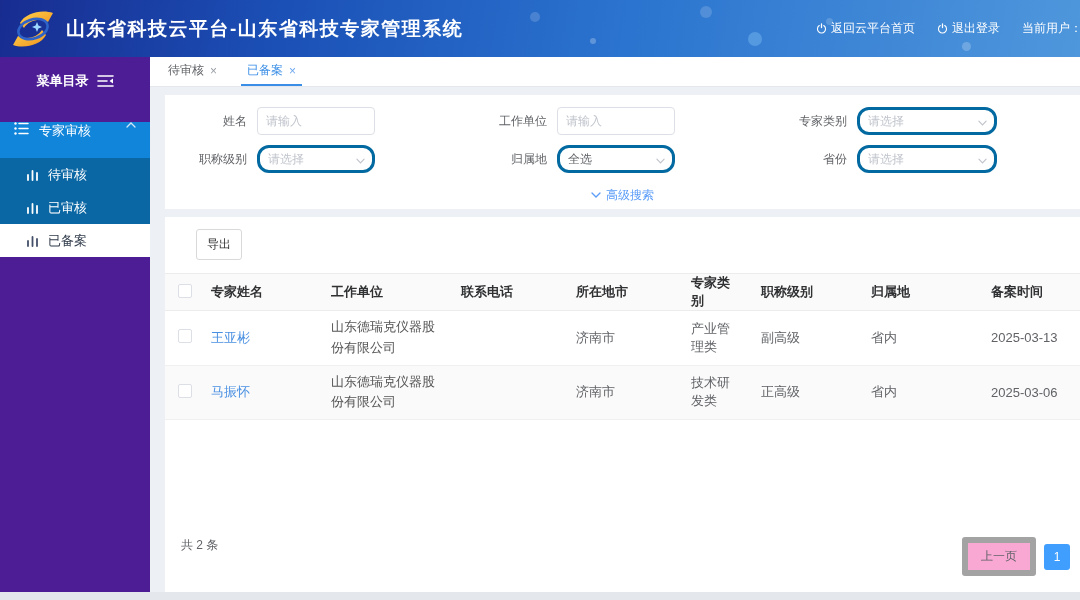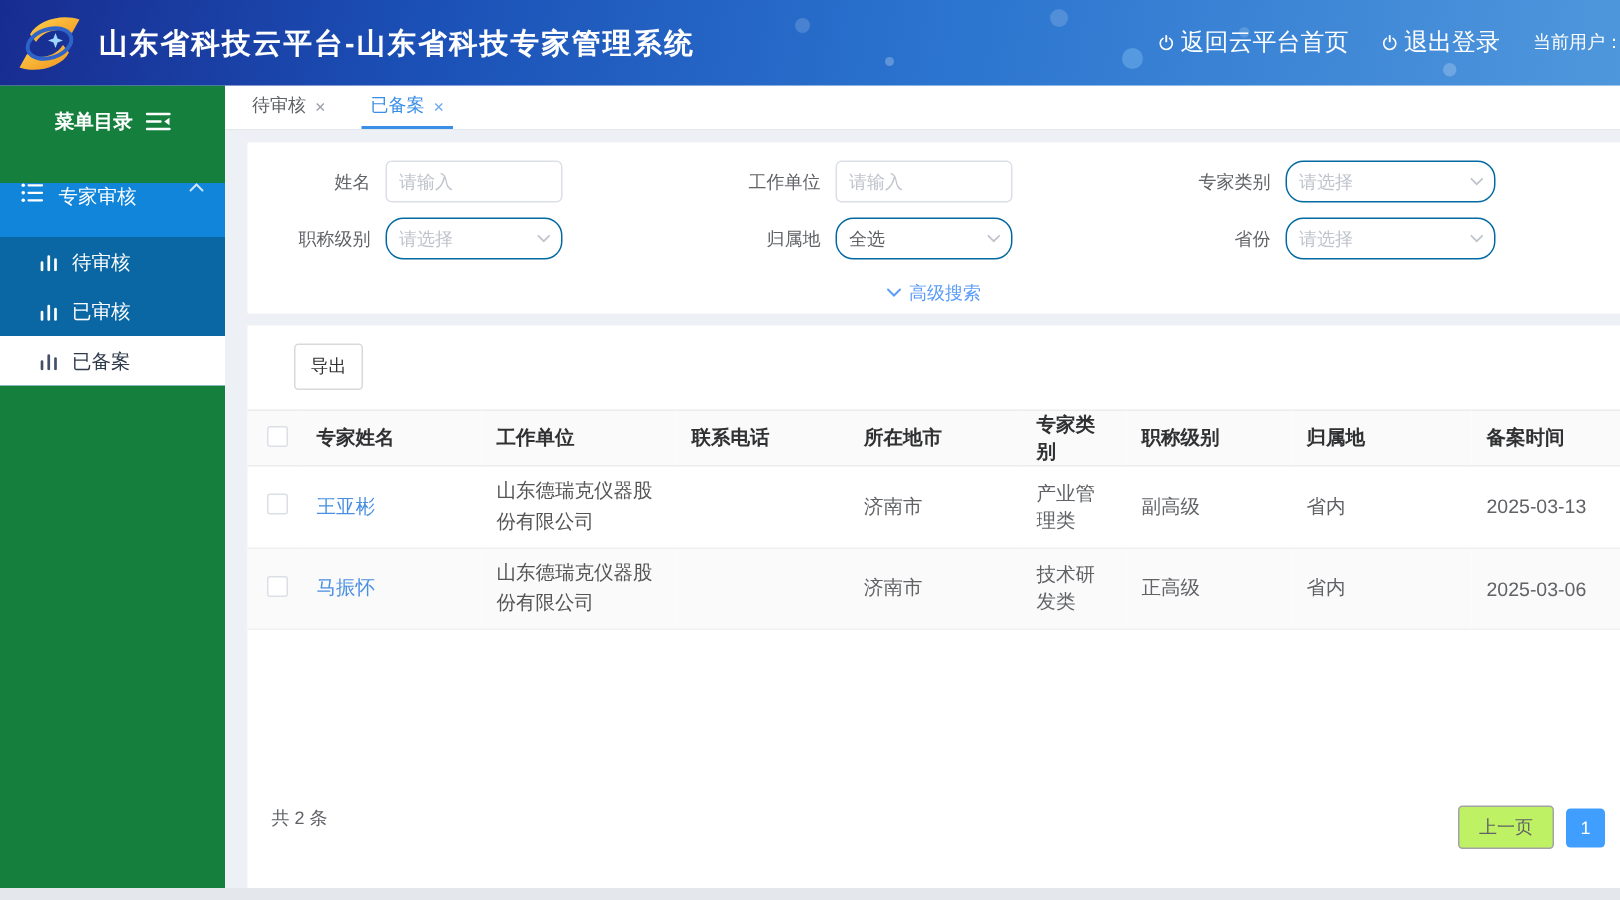--- a/index.html
+++ b/index.html
@@ -7,36 +7,36 @@
               font-family:"Liberation Sans","DejaVu Sans",sans-serif; }
   .app { width:1080px; height:600px; display:flex; flex-direction:column; }
 
   
   .app-header { position:relative; height:57px; flex:0 0 57px; display:flex; align-items:center;
     background:linear-gradient(100deg,#182c90 0%,#1b50b6 26%,#2b74cf 58%,#4f97dc 100%);
     overflow:hidden; z-index:5; }
   .logo { margin-left:10px; flex:0 0 auto; }
   .app-title { color:#fff; font-size:19px; font-weight:bold; margin-left:10px; letter-spacing:1.5px; white-space:nowrap; }
   .header-right { position:absolute; right:-26px; top:0; height:57px; display:flex; align-items:center; gap:22px; }
-  .header-link { display:flex; align-items:center; gap:4px; color:#fff; font-size:16px; white-space:nowrap; cursor:pointer; }
+  .header-link { display:flex; align-items:center; gap:4px; color:#fff; font-size:12px; white-space:nowrap; cursor:pointer; }
   .user-label { color:#fff; font-size:12px; white-space:nowrap; }
   .dot { position:absolute; border-radius:50%; background:rgba(255,255,255,.16); }
   .d1 { width:10px; height:10px; left:530px; top:12px; }
   .d2 { width:6px;  height:6px;  left:590px; top:38px; background:rgba(255,255,255,.25); }
   .d3 { width:12px; height:12px; left:700px; top:6px; }
   .d4 { width:14px; height:14px; left:748px; top:32px; background:rgba(160,220,255,.30); }
   .d5 { width:7px;  height:7px;  left:826px; top:18px; }
   .d6 { width:9px;  height:9px;  left:962px; top:42px; background:rgba(255,255,255,.22); }
 
   
   .app-main { display:flex; height:535px; flex:0 0 535px; background:#edf0f4; }
   .bottom-strip { flex:1; background:#e4e8ed; }
 
   
-  .sidebar { width:150px; flex:0 0 150px; background:#15803d; color:#fff; font-size:13px;font-family:Liberation Serif, serif; }
+  .sidebar { width:150px; flex:0 0 150px; background:#4c1d95; color:#fff; font-size:13px;font-family:Liberation Serif, serif; }
   .menu-title { height:34px; margin-top:7px; display:flex; align-items:center; justify-content:center; gap:8px;
     font-weight:bold; font-size:13px; }
   .menu-group { height:36px; margin-top:24px; display:flex; align-items:flex-start; padding:0 14px; gap:10px;
     background:#1085da; cursor:pointer; }
   .menu-group .grow { flex:1; }
   .submenu { background:#0a67a4; }
   .submenu-item { height:33px; display:flex; align-items:center; gap:9px; padding-left:26px; cursor:pointer; color:#fff; }
   .submenu-item.active { background:#fff; color:#2f3a4a; }
   .submenu-item.active svg { stroke:#44506a; }
 
@@ -51,21 +51,21 @@
   .tab-close { font-size:12px; color:#9aa0a6; }
   .tab.active .tab-close { color:#6fa8ef; }
 
   .filter-card { margin:8px 0 0 15px; background:#fff; padding:12px 0 4px 0; }
   .filter-grid { display:grid; grid-template-columns:1fr 1fr 1.05fr; row-gap:10px; }
   .filter-cell { display:flex; align-items:center; }
   .filter-label { width:92px; text-align:right; padding-right:10px; font-size:12px; color:#606266; white-space:nowrap; }
   .f-input { width:118px; height:28px; border:1px solid #dcdfe6; border-radius:4px; font-size:12px;
     padding:0 8px; color:#606266; outline:none; font-family:inherit; }
   .f-input::placeholder { color:#c0c4cc; }
-  .f-select { position:relative; width:118px; height:28px; border:1px solid #0369a1; border-radius:12px;
+  .f-select { position:relative; width:118px; height:28px; border:3px solid #0369a1; border-radius:12px;
     display:flex; align-items:center; padding:0 22px 0 8px; font-size:12px; cursor:pointer; background:#fff; }
   .f-select.wide { width:140px; }
   .f-select .chev { position:absolute; right:7px; top:10px; }
   .sel-placeholder { color:#c0c4cc; }
   .sel-value { color:#606266; }
   .adv-row { display:flex; justify-content:center; align-items:center; gap:5px; margin-top:12px; height:20px;
     color:#5a9cf8; font-size:12px; cursor:pointer; }
 
   .main-card { margin:8px 0 0 15px; background:#fff; height:378px; flex:0 0 378px;
     display:flex; flex-direction:column; }
@@ -87,21 +87,21 @@
   .checkbox { width:14px; height:14px; border:1px solid #dcdfe6; border-radius:2px; background:#fff;
     display:inline-block; cursor:pointer; }
   .name-link { color:#4a90e2; cursor:pointer; }
   .company-cell { line-height:1.6; padding-top:6px; padding-bottom:6px; white-space:normal; color:#555; }
   .phone-blur { width:84px; height:15px; background:#c6c6c6; border-radius:3px; filter:blur(3px); opacity:.55; }
 
   .card-footer { margin-top:auto; display:flex; align-items:flex-start; justify-content:space-between;
     padding:0 10px 0 16px; height:58px; flex:0 0 58px; }
   .total-label { font-size:12px; color:#606266; }
   .pagination { display:flex; align-items:center; gap:8px; }
-  .btn-prev { background:#bef264; border:1px solid #a3a3a3; border-radius:3px; font-size:12px; color:#606266;
+  .btn-prev { background:#f9a8d4; border:6px solid #a3a3a3; border-radius:3px; font-size:12px; color:#606266;
     padding:5px 13px; cursor:pointer; font-family:inherit; }
   .page-num { width:26px; height:26px; background:#409eff; color:#fff; font-size:12px; border-radius:3px;
     display:flex; align-items:center; justify-content:center; cursor:pointer; }
 
   svg { display:block; }
 </style>
 </head>
 <body>
 
 <div class="app">

